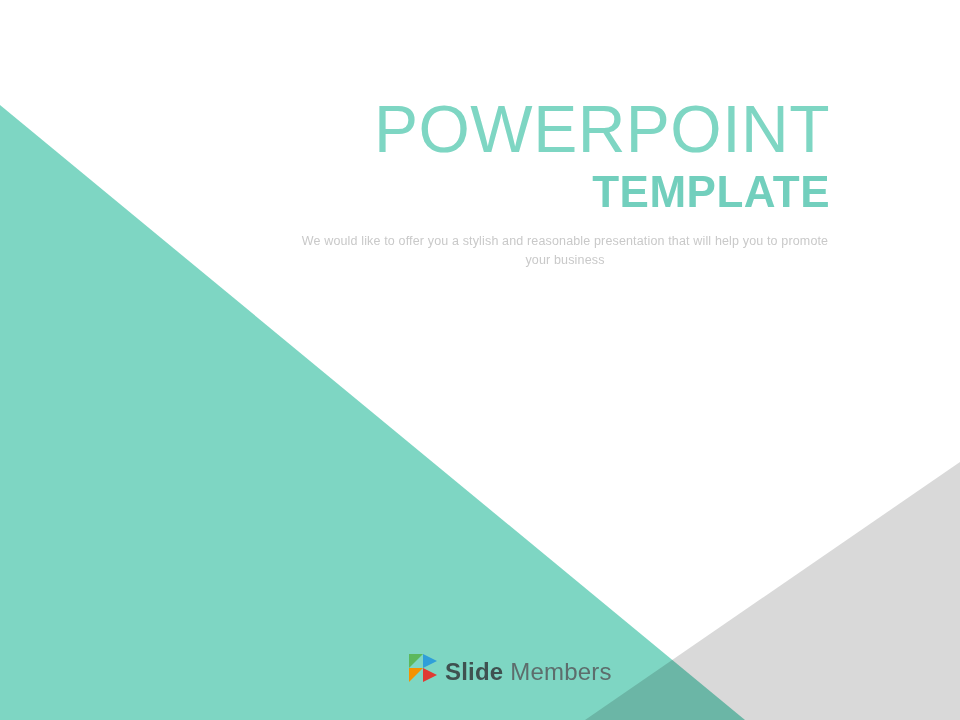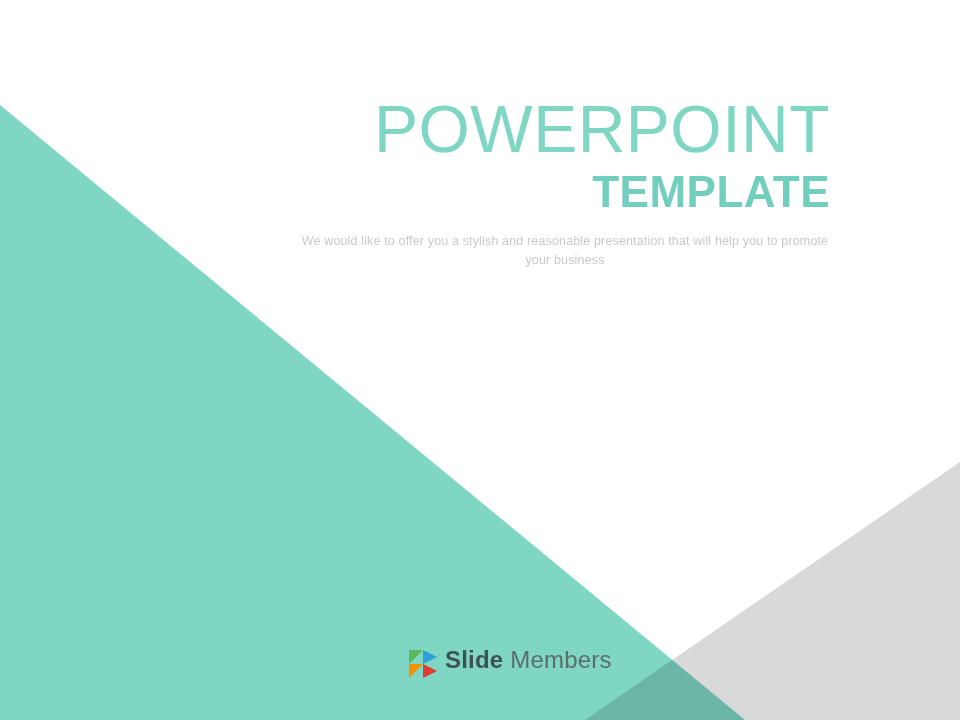--- a/index.html
+++ b/index.html
@@ -69,21 +69,21 @@
     letter-spacing: 0.15px;
   }
 
   
   .logo {
     position: absolute;
     left: 408px;
     top: 648px;
     height: 36px;
     display: flex;
-    align-items: flex-start;
+    align-items: flex-end;
     gap: 7px;
     z-index: 6;
   }
 
   .logo-mark {
     width: 30px;
     height: 32px;
     display: block;
     flex: 0 0 auto;
   }

